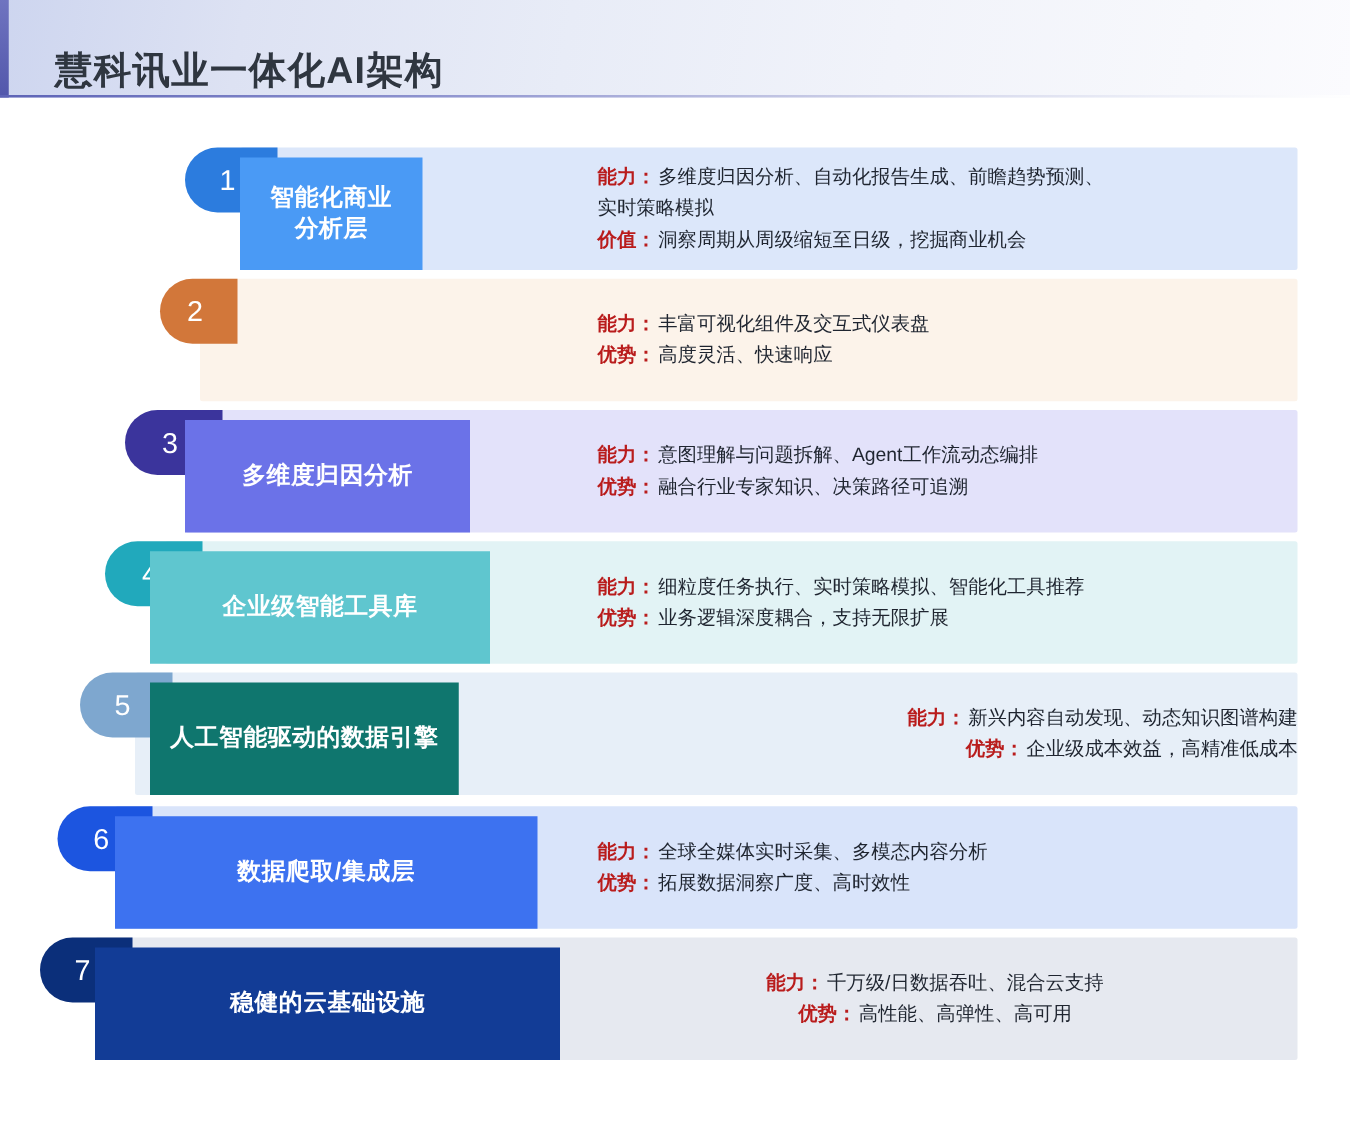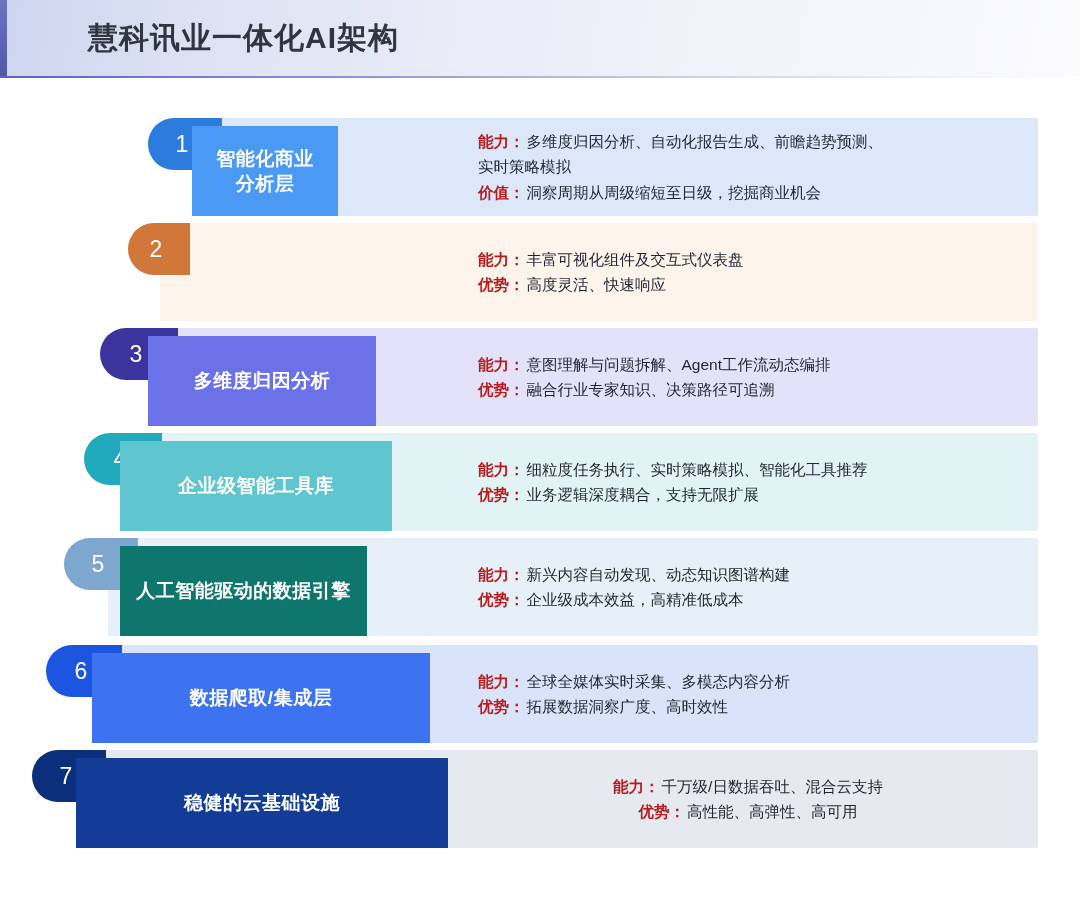--- a/index.html
+++ b/index.html
@@ -18,23 +18,23 @@
   }
   .header-accent {
     position: absolute; left: 0; top: 0; width: 7px; height: 78px;
     background: linear-gradient(180deg, #6f74c0 0%, #5257ab 100%);
   }
   .header-underline {
     position: absolute; left: 0; top: 76px; width: 1080px; height: 2px;
     background: linear-gradient(90deg, #5d63b6 0%, #8e93cf 32%, #c9cce6 62%, #eceef7 85%, #ffffff 100%);
   }
   .header-title {
-    position: absolute; left: 44px; top: 18px;
+    position: absolute; left: 44px; top: 36px;
     font-size: 30px; font-weight: bold; color: #2f3640;
-    letter-spacing: 1px; white-space: nowrap; margin-left: 44px;
+    letter-spacing: 1px; white-space: nowrap;
   }
 
   
   .row { position: absolute; height: 98px; }
   .band {
     position: absolute; left: 0; top: 0; height: 98px;
     border-radius: 2px;
   }
   .box {
     position: absolute; top: 8px; height: 90px;
@@ -139,21 +139,21 @@
       <div class="row" style="left: 0px; top: 538px; width: 1080px;">
         <div class="band" style="left: 108px; width: 930px; background: rgb(231, 239, 248);"></div>
         <div class="badge" style="left: 64px; width: 74px; background: rgb(126, 167, 207);">
           <span>5</span>
         </div>
         <div class="box" style="left: 120px; width: 247px; background: #0f766e;">
           <div>
             <span>人工智能驱动的数据引擎</span>
           </div>
         </div>
-        <div class="detail" style="left: 478px; width: 560px;">
+        <div class="detail" style="left: 478px; width: 560px; text-align: right;">
           <div class="dline"><b>能力：</b><span class="cont">新兴内容自动发现、动态知识图谱构建</span></div>
           <div class="dline"><b>优势：</b><span class="cont">企业级成本效益，高精准低成本</span></div>
         </div>
       </div>
       <div class="row" style="left: 0px; top: 645px; width: 1080px;">
         <div class="band" style="left: 92px; width: 946px; background: rgb(217, 228, 250);"></div>
         <div class="badge" style="left: 46px; width: 76px; background: rgb(28, 85, 224);">
           <span>6</span>
         </div>
         <div class="box" style="left: 92px; width: 338px; background: rgb(61, 114, 240);">

